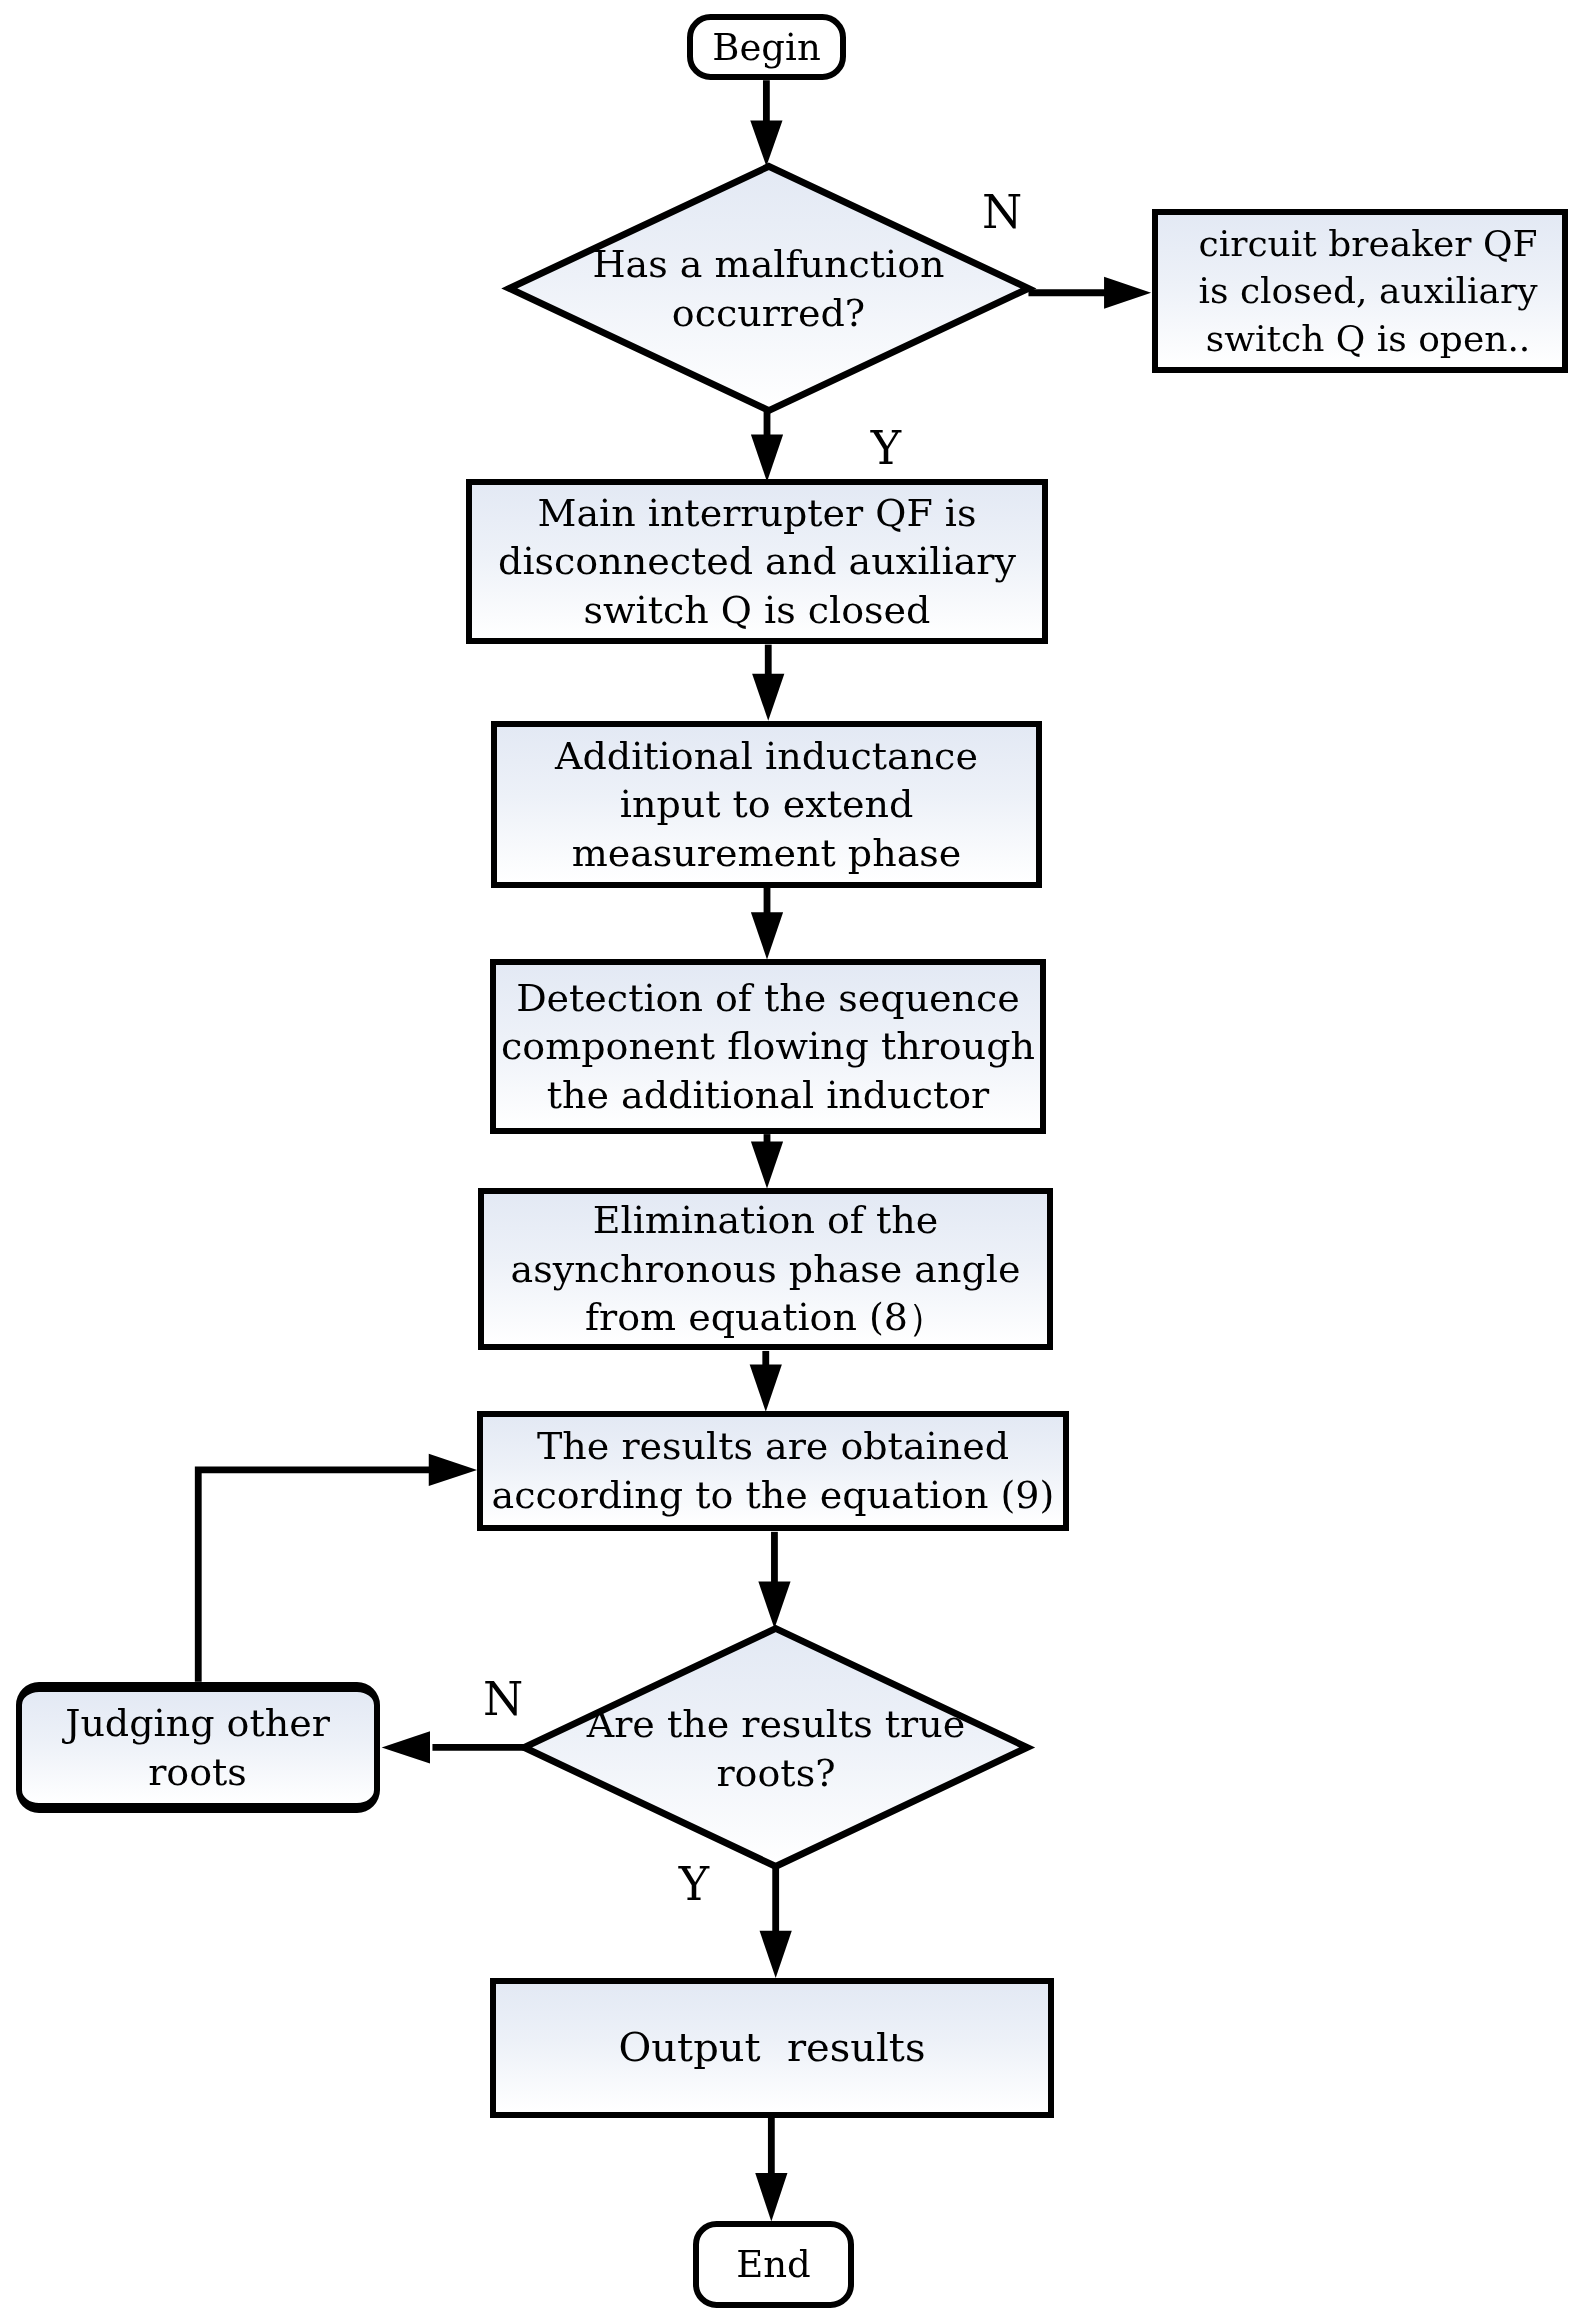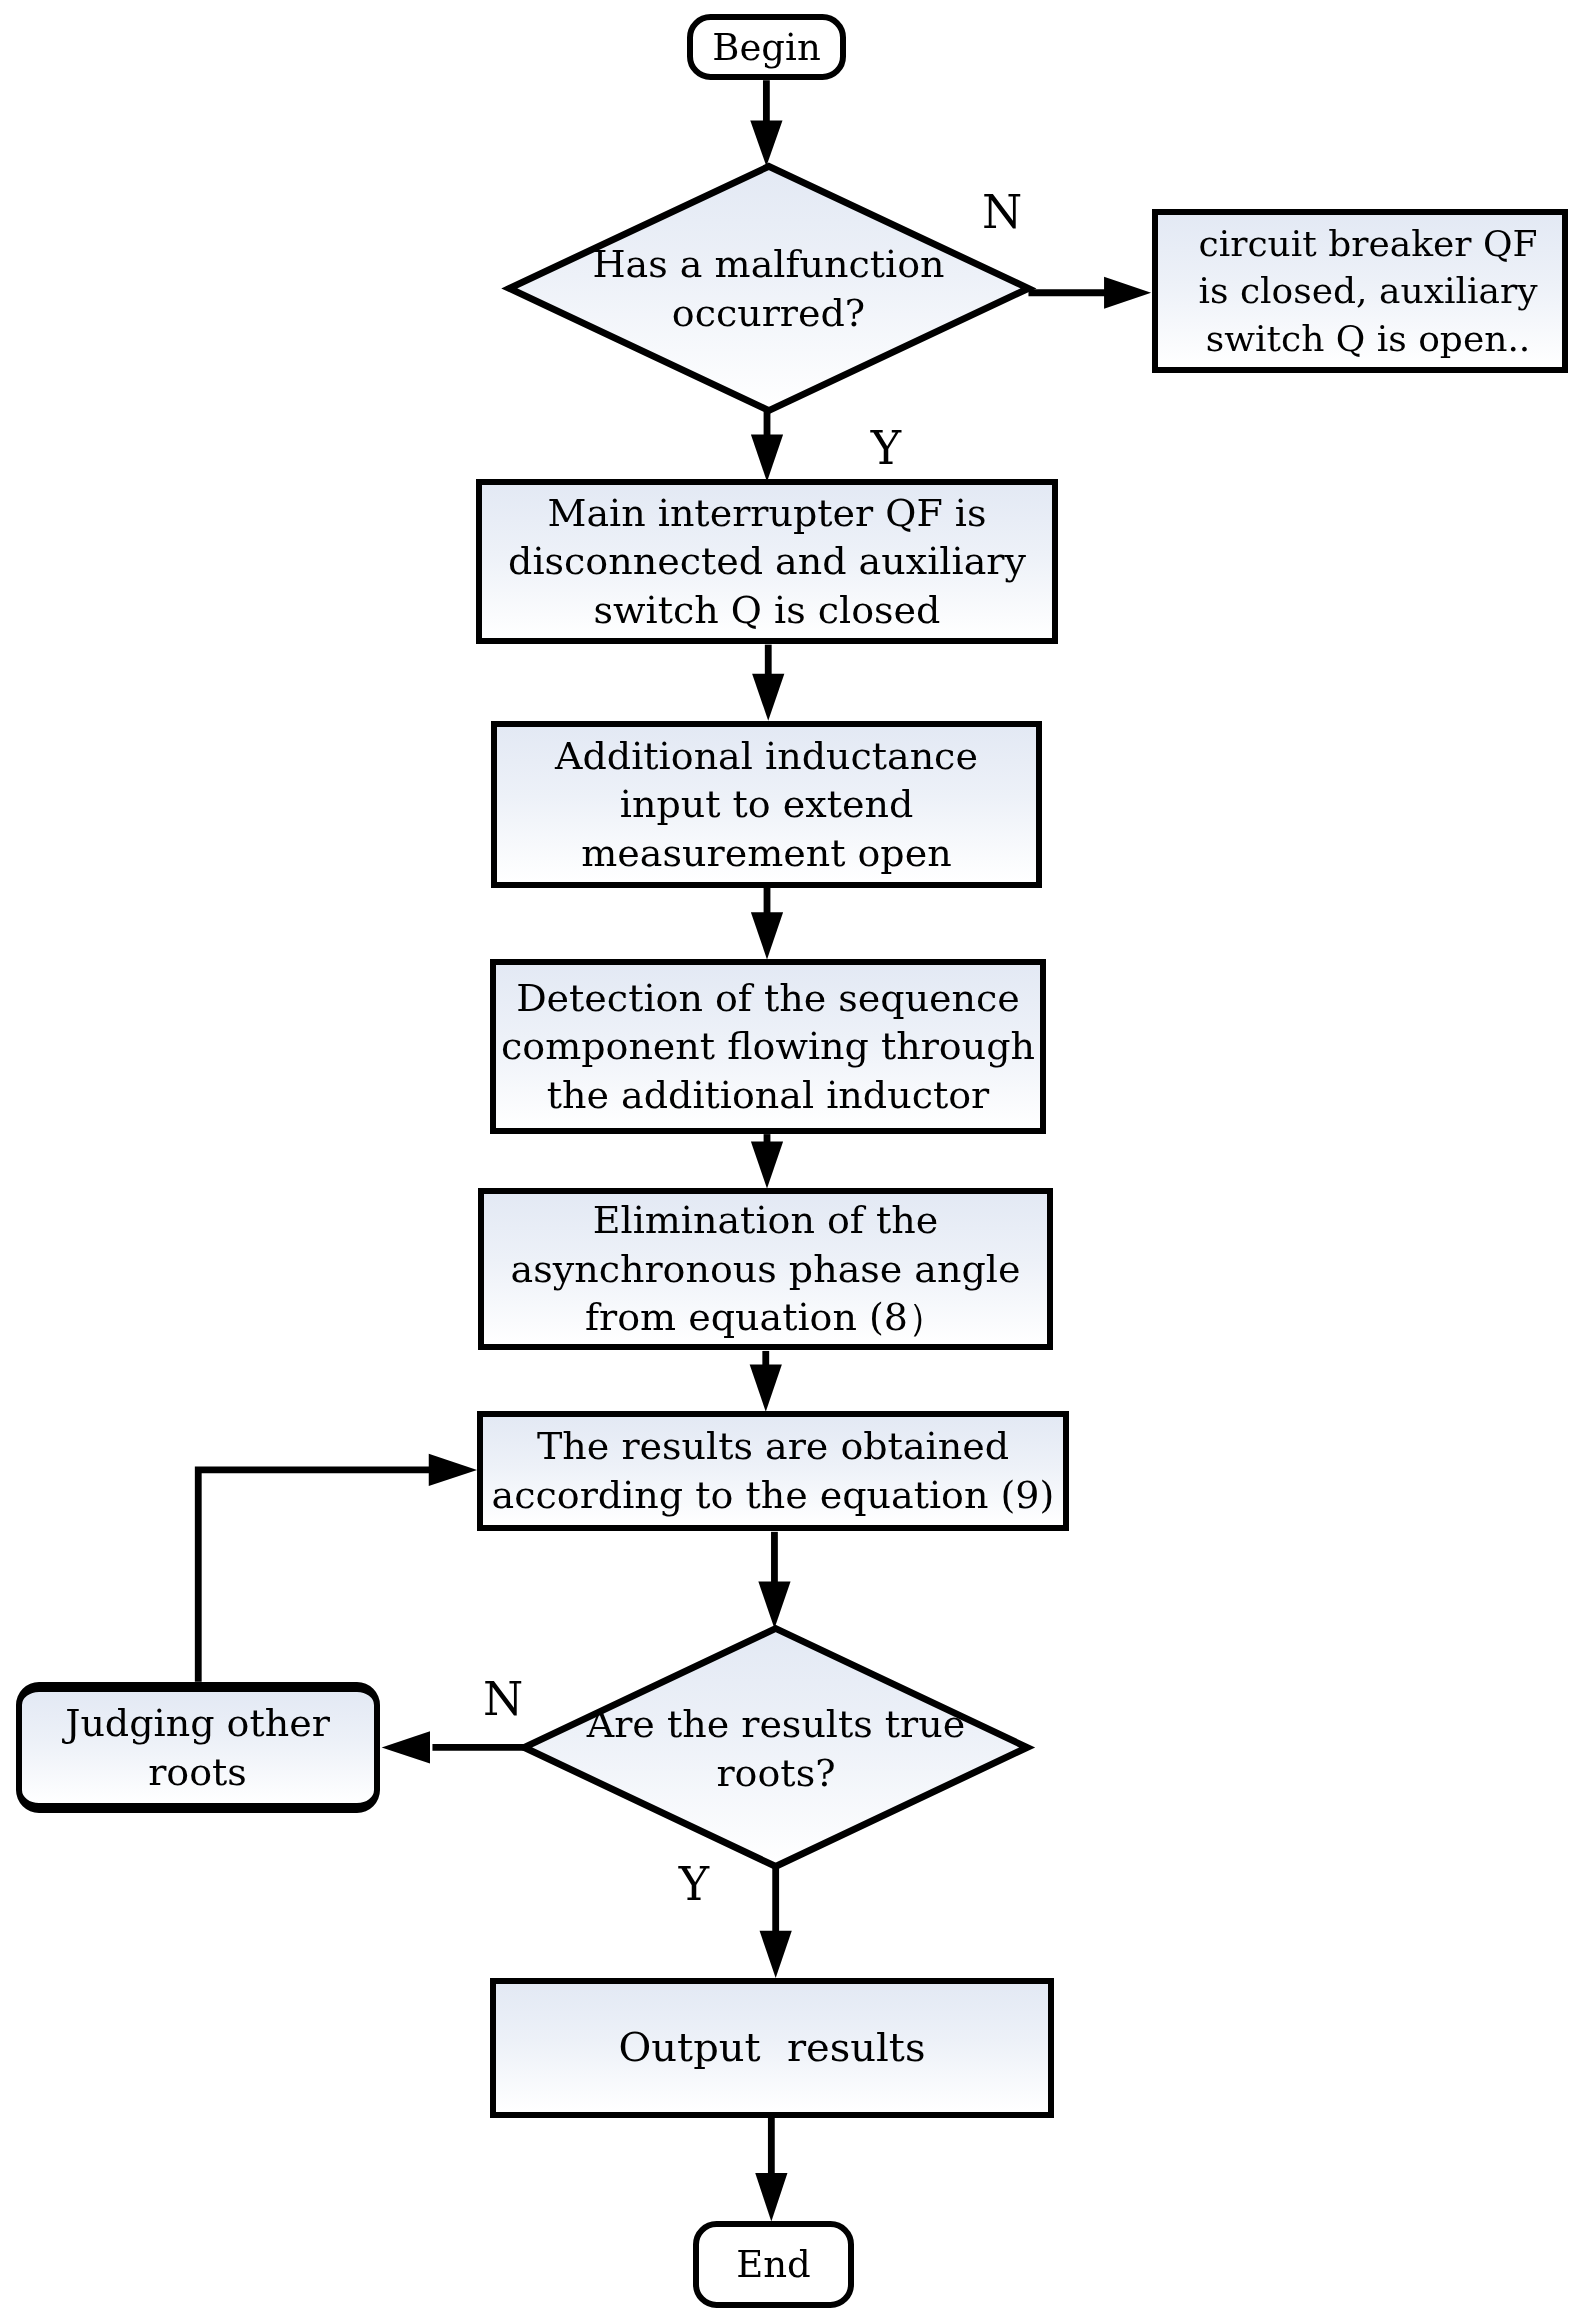--- a/index.html
+++ b/index.html
@@ -122,27 +122,27 @@
 occurred?</div>
 
   <div class="lbl" style="left:974px;top:181px;width:56px;height:62px;">N</div>
 
   <div class="node proc" style="left:1152px;top:209px;width:416px;height:164px;font-size:36px;line-height:1.32;padding-left:16px;">circuit breaker QF
 is closed,  auxiliary
 switch Q is open..</div>
 
   <div class="lbl" style="left:858px;top:417px;width:56px;height:62px;">Y</div>
 
-  <div class="node proc" style="left:476px;top:479px;width:582px;height:165px;">Main interrupter QF is
+  <div class="node proc" style="left:466px;top:479px;width:582px;height:165px;">Main interrupter QF is
 disconnected and auxiliary
 switch Q is closed</div>
 
   <div class="node proc" style="left:491px;top:721px;width:551px;height:167px;">Additional inductance
 input to extend
-measurement open</div>
+measurement phase</div>
 
   <div class="node proc" style="left:490px;top:959px;width:556px;height:175px;">Detection of the sequence
 component flowing through
 the additional inductor</div>
 
   <div class="node proc" style="left:478px;top:1188px;width:575px;height:162px;">Elimination of the
 asynchronous phase angle
 from equation (8）</div>
 
   <div class="node proc" style="left:477px;top:1411px;width:592px;height:120px;">The results are obtained

